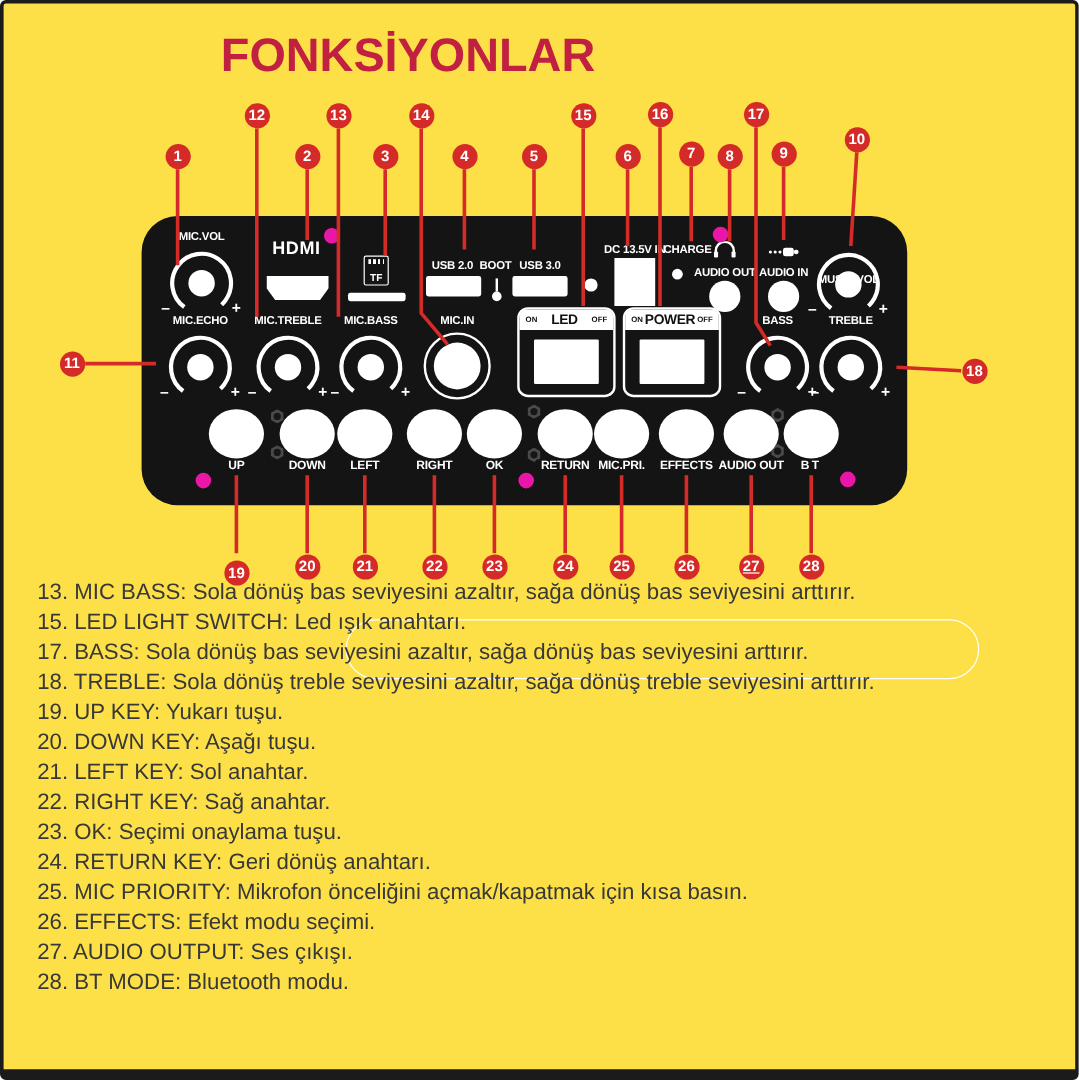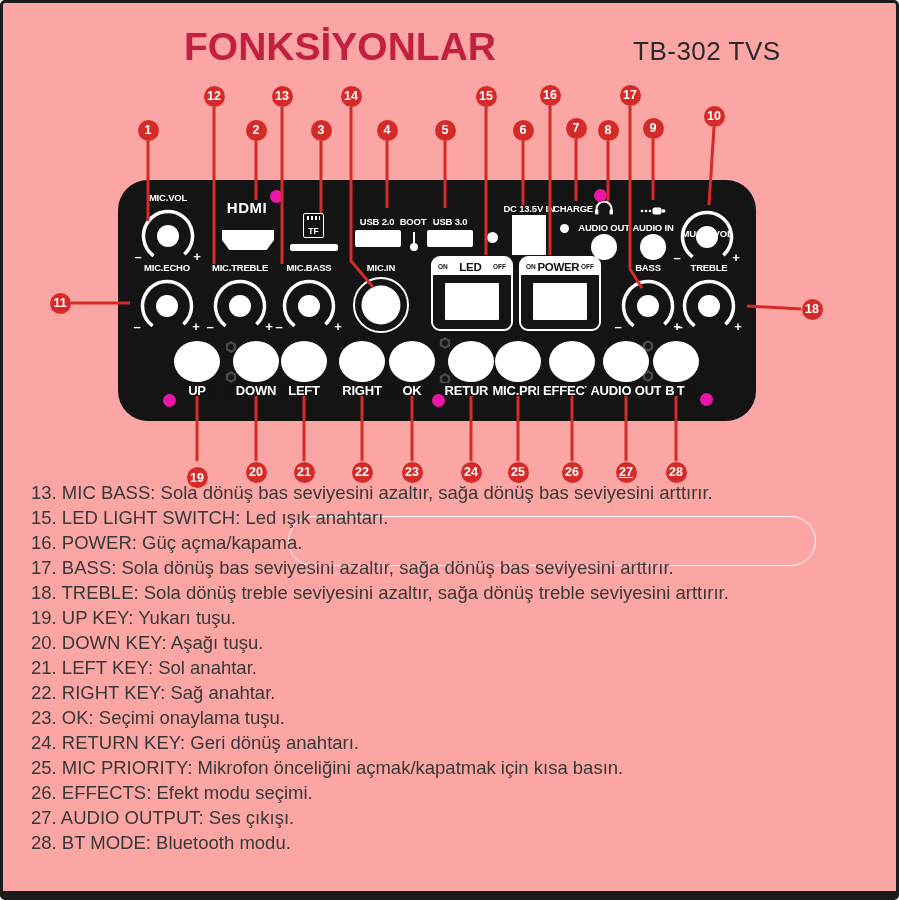--- a/index.html
+++ b/index.html
@@ -1,18 +1,18 @@
 <!DOCTYPE html>
 <html><head>
 <meta charset="utf-8">
 <style>
   html,body{margin:0;padding:0;background:#fff;}
   .page{
     position:relative;width:899px;height:900px;box-sizing:border-box;
-    background:#fca5a5;border:3px solid #1b1b1b;border-bottom-width:9px;border-radius:5px;
+    background:#fde047;border:3px solid #1b1b1b;border-bottom-width:9px;border-radius:5px;
     overflow:hidden;font-family:"Liberation Sans",sans-serif;
   }
   .title{
     position:absolute;left:181px;top:22px;font-size:39px;font-weight:bold;
     letter-spacing:0px;color:#c12040;
   }
   .model{
     position:absolute;left:630px;top:33px;font-size:26px;color:#2a2a2a;letter-spacing:0.5px;
   }
   .panel{
@@ -29,21 +29,21 @@
   .wrect{position:absolute;background:#fff;}
   .dot{position:absolute;border-radius:50%;}
   .switch{position:absolute;width:82px;height:75px;border:2px solid #fff;border-radius:9px;background:#141414;box-sizing:border-box;}
   .sw-head{position:absolute;left:0;right:0;top:0;height:17px;background:#fff;border-radius:6px 6px 0 0;
     display:flex;justify-content:space-between;align-items:center;padding:0 5px;color:#111;}
   .sw-name{font-size:11.5px;font-weight:bold;letter-spacing:-0.3px;}
   .sw-onoff{font-size:6.5px;font-weight:bold;}
   .sw-body{position:absolute;left:12px;right:12px;top:25px;bottom:9px;background:#fff;border-radius:1px;}
   .btn-outline{position:absolute;left:170px;top:336px;width:528px;height:50px;border:1.5px solid #fff;border-radius:25px;box-sizing:border-box;}
   .btn{position:absolute;width:46px;height:41px;background:#fff;border-radius:50%;}
-  .btn-label{position:absolute;color:#fff;font-weight:bold;font-size:13px;letter-spacing:-0.2px;
+  .btn-label{position:absolute;color:#fff;font-weight:bold;font-size:10px;letter-spacing:-0.2px;
     transform:translateX(-50%);background:#141414;padding:0 4px;white-space:nowrap;}
   .screw{position:absolute;width:12px;height:12px;background:#4a4a4a;
     clip-path:polygon(50% 0,93% 25%,93% 75%,50% 100%,7% 75%,7% 25%);}
   .screw:after{content:"";position:absolute;left:3px;top:3px;width:6px;height:6px;border-radius:50%;background:#161616;}
   .callout{
     position:absolute;width:21px;height:21px;border-radius:50%;background:#d42a28;
     color:#fff;font-weight:bold;font-size:12.5px;display:flex;align-items:center;justify-content:center;
   }
   .legend{position:absolute;left:28px;top:477px;right:8px;}
   .legend-item{font-size:18.5px;line-height:25px;color:#383838;white-space:nowrap;}
@@ -53,21 +53,20 @@
     background:repeating-linear-gradient(90deg,#fff 0 2px,transparent 2px 4px);}
   .tf-text{position:absolute;left:0;right:0;bottom:1px;text-align:center;color:#fff;font-size:8.5px;font-weight:bold;}
   .hdmi-port{position:absolute;background:#fff;clip-path:polygon(0 0,100% 0,100% 50%,86% 100%,14% 100%,0 50%);}
   .icon{position:absolute;transform:translateX(-50%);}
 </style>
 </head>
 <body>
 
 <div class="page">
   <div class="title">FONKSİYONLAR</div>
-  <div class="model">TB-302 TVS</div>
 
   <div class="panel" id="panel-root">
       <div class="plabel" style="left: 50px; top: 12px;">MIC.VOL</div>
       <div class="knob" style="left: 22px; top: 28px; width: 56px; height: 56px;"><svg width="56" height="56" viewBox="0 0 56 56">
           <circle cx="28" cy="28" r="24.5" fill="none" stroke="#fff" stroke-width="3.5" stroke-dasharray="120 34" transform="rotate(126 28 28)"></circle>
           <circle cx="28" cy="28" r="11" fill="#fff"></circle>
         </svg></div>
       <div class="mark" style="left: 20px; top: 69px;">–</div>
       <div class="mark" style="left: 79px; top: 69px;">+</div>
       <div class="plabel" style="left: 589px; top: 12px; margin-top: 36px;">MUSIC.VOL</div>
@@ -260,21 +259,20 @@
       <div class="callout" style="left: 457.5px; top: 458.5px;">24</div>
       <div class="callout" style="left: 504.5px; top: 458.5px;">25</div>
       <div class="callout" style="left: 558.5px; top: 458.5px;">26</div>
       <div class="callout" style="left: 612.5px; top: 458.5px; text-decoration: underline;">27</div>
       <div class="callout" style="left: 662.5px; top: 458.5px;">28</div>
     </div>
 
   <div class="legend" id="legend-root">
       <div class="legend-item">13. MIC BASS: Sola dönüş bas seviyesini azaltır, sağa dönüş bas seviyesini arttırır.</div>
       <div class="legend-item">15. LED LIGHT SWITCH: Led ışık anahtarı.</div>
-      <div class="legend-item">16. POWER: Güç açma/kapama.</div>
       <div class="legend-item">17. BASS: Sola dönüş bas seviyesini azaltır, sağa dönüş bas seviyesini arttırır.</div>
       <div class="legend-item">18. TREBLE: Sola dönüş treble seviyesini azaltır, sağa dönüş treble seviyesini arttırır.</div>
       <div class="legend-item">19. UP KEY: Yukarı tuşu.</div>
       <div class="legend-item">20. DOWN KEY: Aşağı tuşu.</div>
       <div class="legend-item">21. LEFT KEY: Sol anahtar.</div>
       <div class="legend-item">22. RIGHT KEY: Sağ anahtar.</div>
       <div class="legend-item">23. OK: Seçimi onaylama tuşu.</div>
       <div class="legend-item">24. RETURN KEY: Geri dönüş anahtarı.</div>
       <div class="legend-item">25. MIC PRIORITY: Mikrofon önceliğini açmak/kapatmak için kısa basın.</div>
       <div class="legend-item">26. EFFECTS: Efekt modu seçimi.</div>

